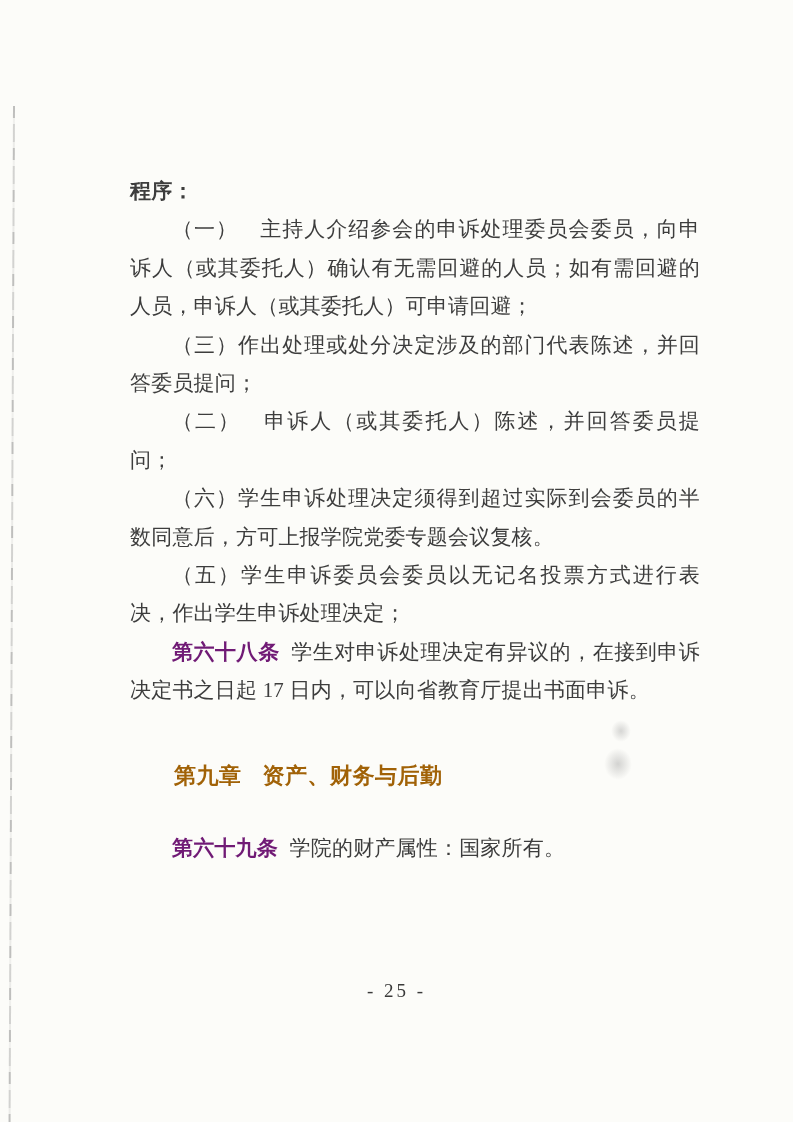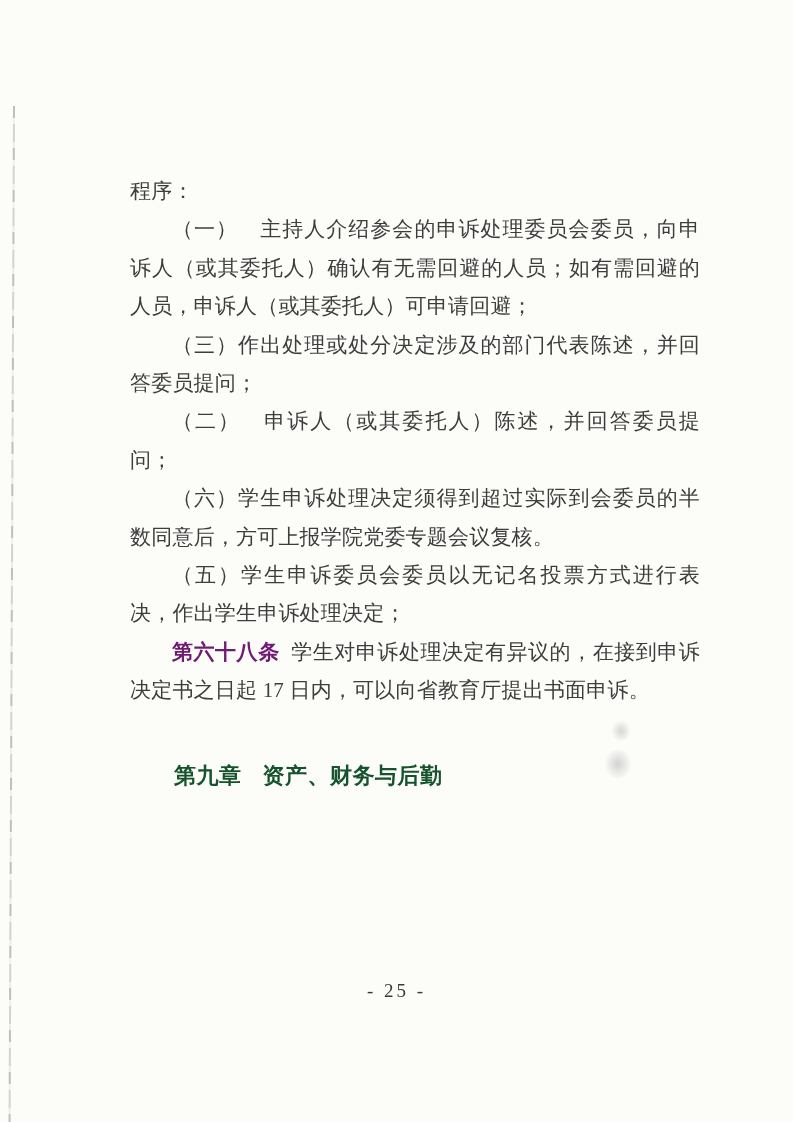--- a/index.html
+++ b/index.html
@@ -55,34 +55,35 @@
   .content p {
     margin: 0;
     font-size: 21px;
     line-height: 38.4px;
     text-align: justify;
     text-indent: 2em;
     letter-spacing: 0.2px;
   }
   .content p.intro {
     text-indent: 0;
+    font-weight: bold;
   }
   .term {
     font-family: "Liberation Sans", "DejaVu Sans", sans-serif;
     font-weight: 700;
     color: #701a75;
     margin-right: 0.55em;
   }
   .chapter {
     margin: 47px 0 0 0;
     font-size: 22px;
     line-height: 38px;
     font-family: "Liberation Sans", "DejaVu Sans", sans-serif;
     font-weight: 700;
-    color: #14532d;
+    color: #a16207;
     text-indent: 2em;
     letter-spacing: 0.5px;
   }
   .chapter .chapter-title {
     margin-left: 0.95em;
   }
   .article-69 {
     margin-top: 34px !important;
   }
   .page-number {
@@ -121,19 +122,22 @@
     <p>（五）学生申诉委员会委员以无记名投票方式进行表决，作出学生申诉处理决定；</p>
 
     <p>
       <span class="term">第六十八条</span><span>学生对申诉处理决定有异议的，在接到申诉决定书之日起 17 日内，可以向省教育厅提出书面申诉。</span>
     </p>
 
     <h2 class="chapter">
       <span>第九章</span><span class="chapter-title">资产、财务与后勤</span>
     </h2>
 
+    <p class="article-69">
+      <span class="term">第六十九条</span><span>学院的财产属性：国家所有。</span>
+    </p>
 
 
   </div>
 
   <div class="page-number">- 25 -</div>
 
 </div>
 
 </body></html>

